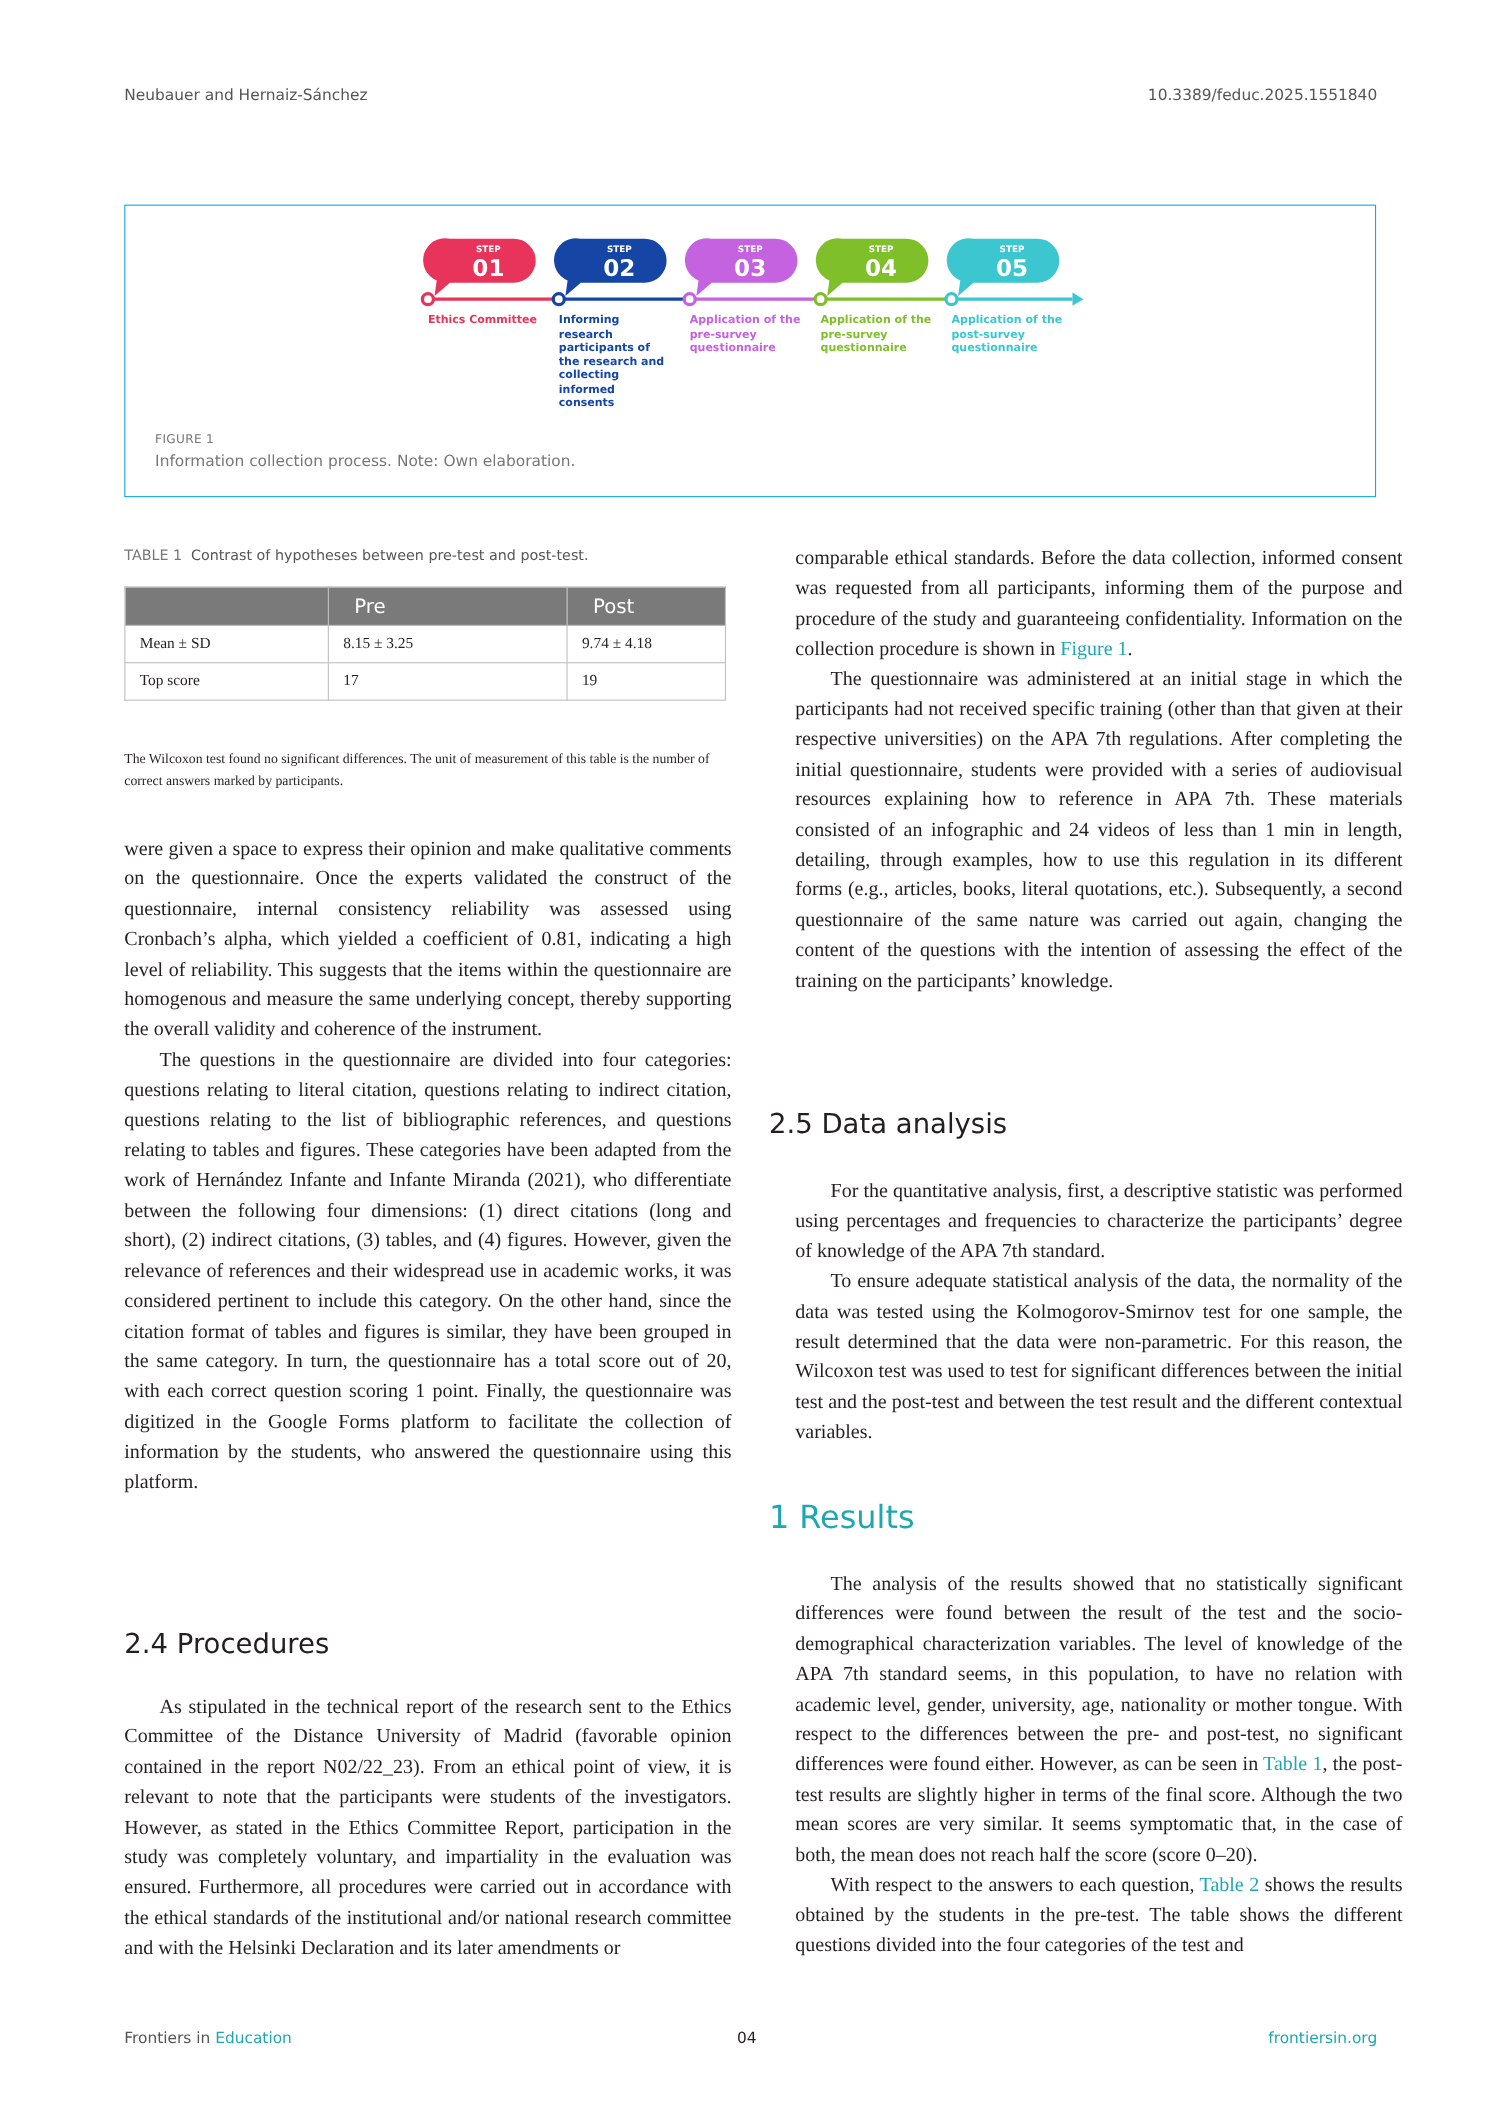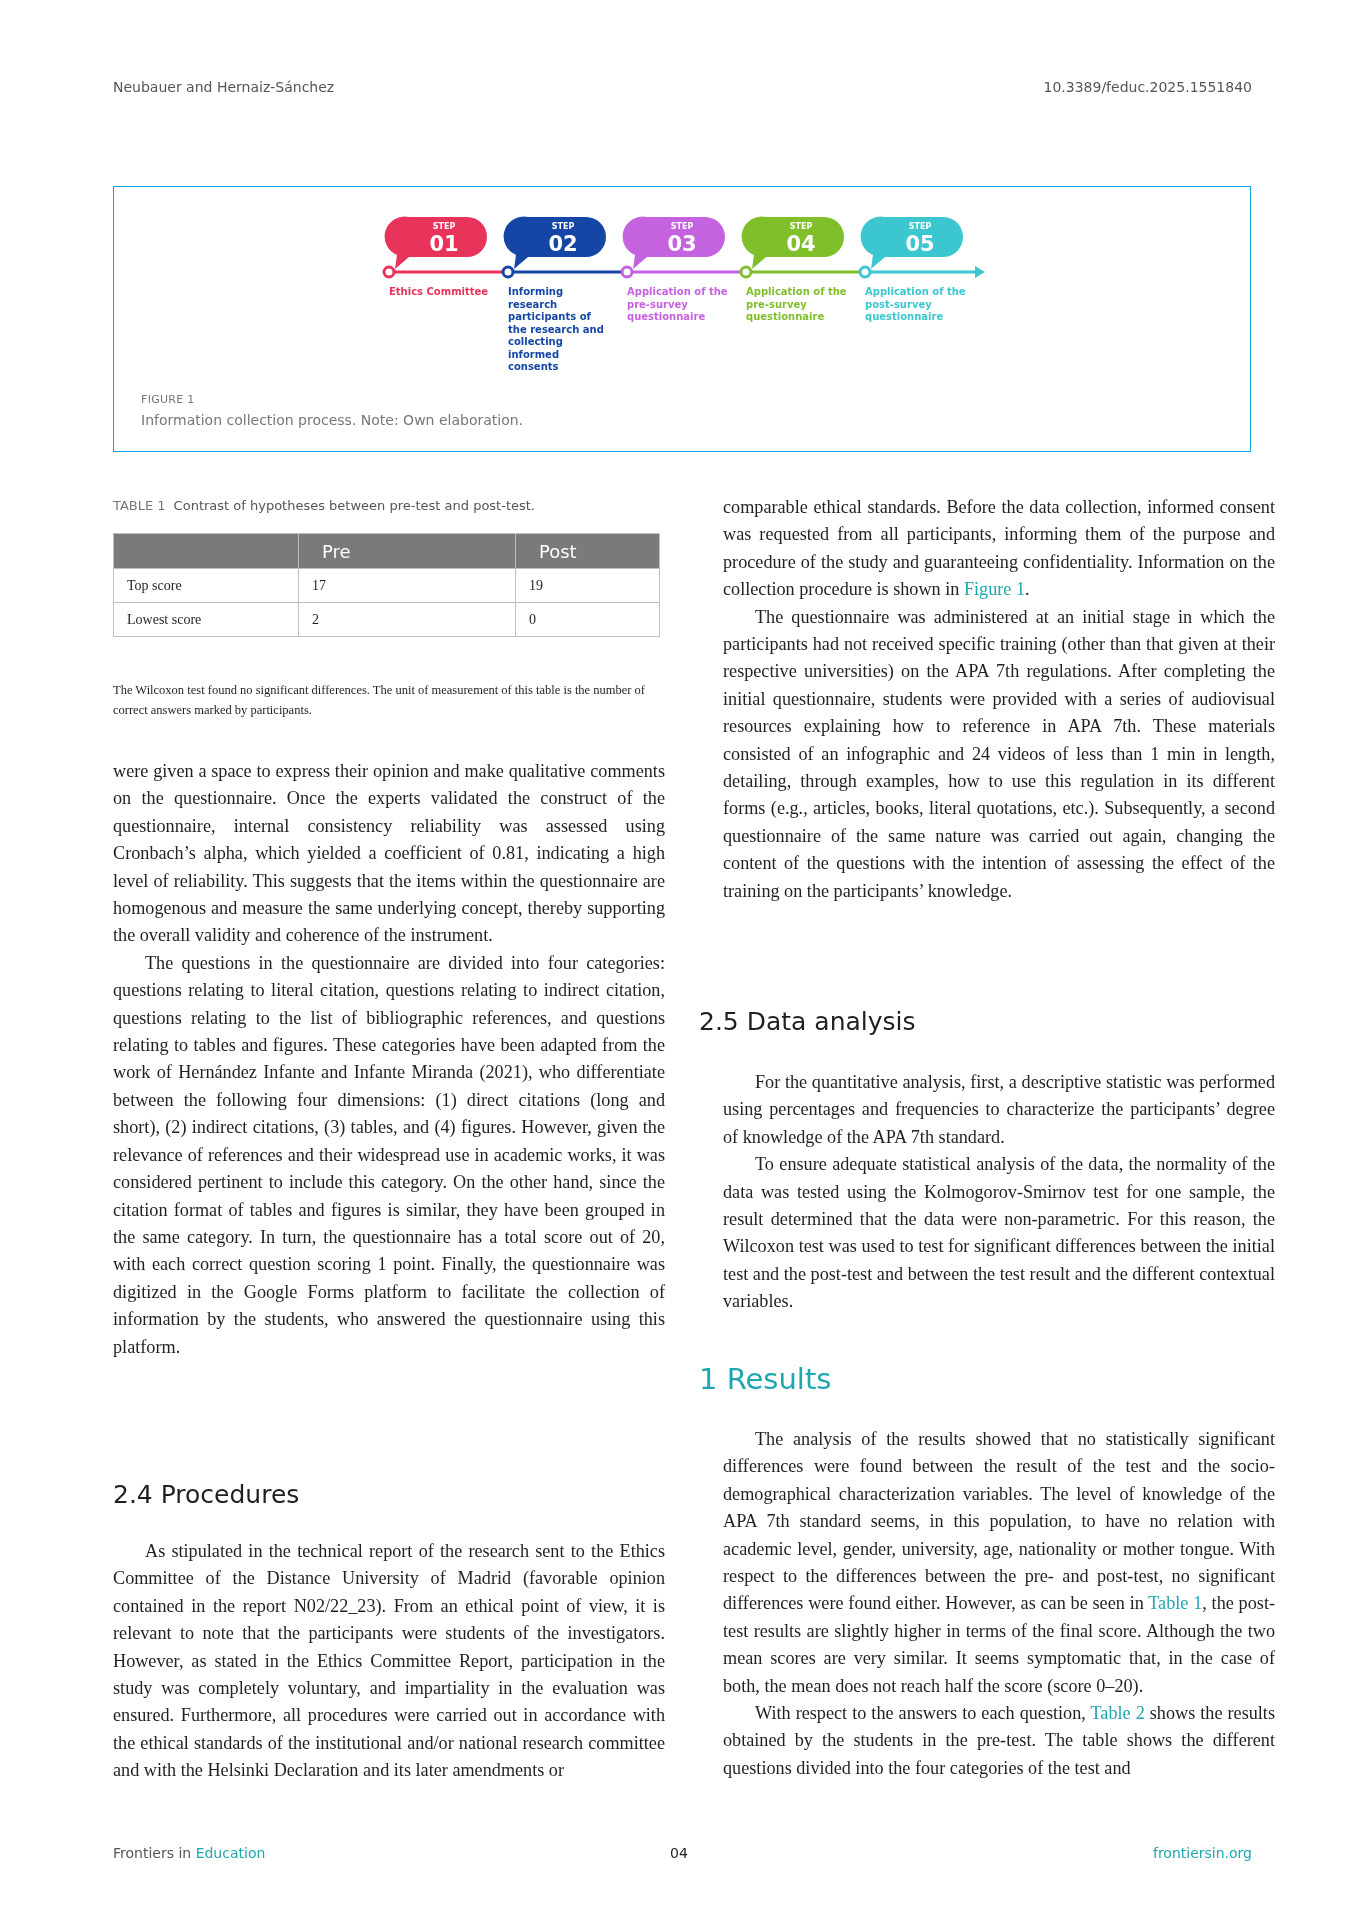--- a/index.html
+++ b/index.html
@@ -112,28 +112,28 @@
 <table class="t1">
   <thead>
     <tr>
       <th style="width:138px"></th>
       <th style="width:170px">Pre</th>
       <th>Post</th>
     </tr>
   </thead>
   <tbody>
     <tr>
+      <td>Mean ± SD</td>
+      <td>8.15 ± 3.25</td>
+      <td>9.74 ± 4.18</td>
+    </tr>
+    <tr>
       <td>Top score</td>
       <td>17</td>
       <td>19</td>
-    </tr>
-    <tr>
-      <td>Lowest score</td>
-      <td>2</td>
-      <td>0</td>
     </tr>
   </tbody>
 </table>
 <div class="table-note">The Wilcoxon test found no significant differences. The unit of measurement of this table is the number of correct answers marked by participants.</div>
 
 <div class="col col-left" style="top:758px;">
   <p>were given a space to express their opinion and make qualitative comments on the questionnaire. Once the experts validated the construct of the questionnaire, internal consistency reliability was assessed using Cronbach’s alpha, which yielded a coefficient of 0.81, indicating a high level of reliability. This suggests that the items within the questionnaire are homogenous and measure the same underlying concept, thereby supporting the overall validity and coherence of the instrument.</p>
   <p class="ind">The questions in the questionnaire are divided into four categories: questions relating to literal citation, questions relating to indirect citation, questions relating to the list of bibliographic references, and questions relating to tables and figures. These categories have been adapted from the work of Hernández Infante and Infante Miranda (2021), who differentiate between the following four dimensions: (1) direct citations (long and short), (2) indirect citations, (3) tables, and (4) figures. However, given the relevance of references and their widespread use in academic works, it was considered pertinent to include this category. On the other hand, since the citation format of tables and figures is similar, they have been grouped in the same category. In turn, the questionnaire has a total score out of 20, with each correct question scoring 1 point. Finally, the questionnaire was digitized in the Google Forms platform to facilitate the collection of information by the students, who answered the questionnaire using this platform.</p>
 </div>
 <div class="h2" style="left:113px; top:1480px;">2.4 Procedures</div>

